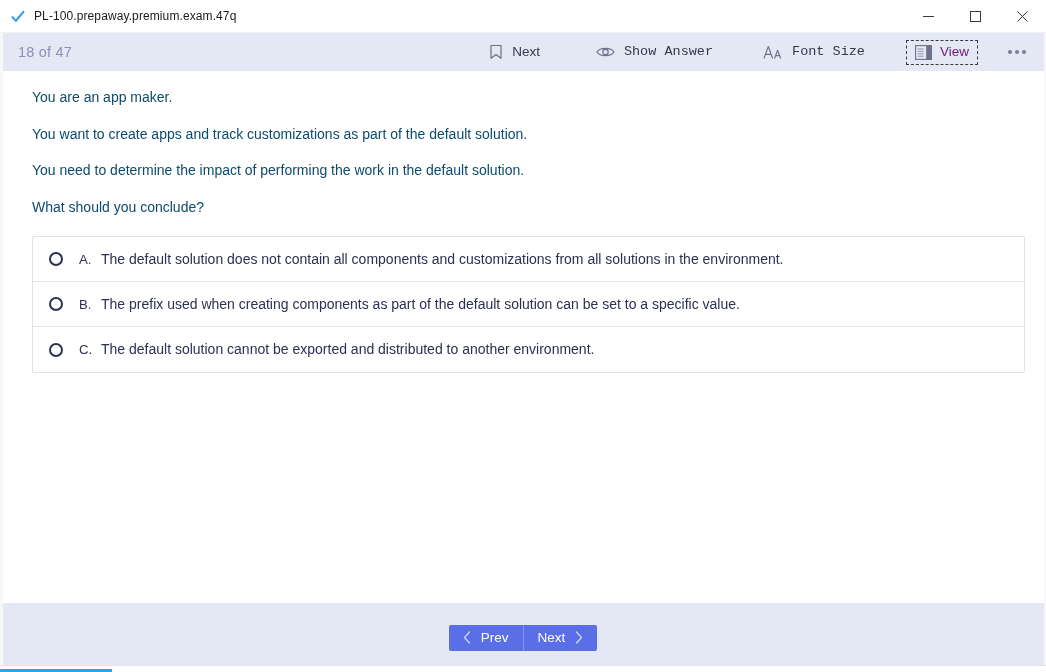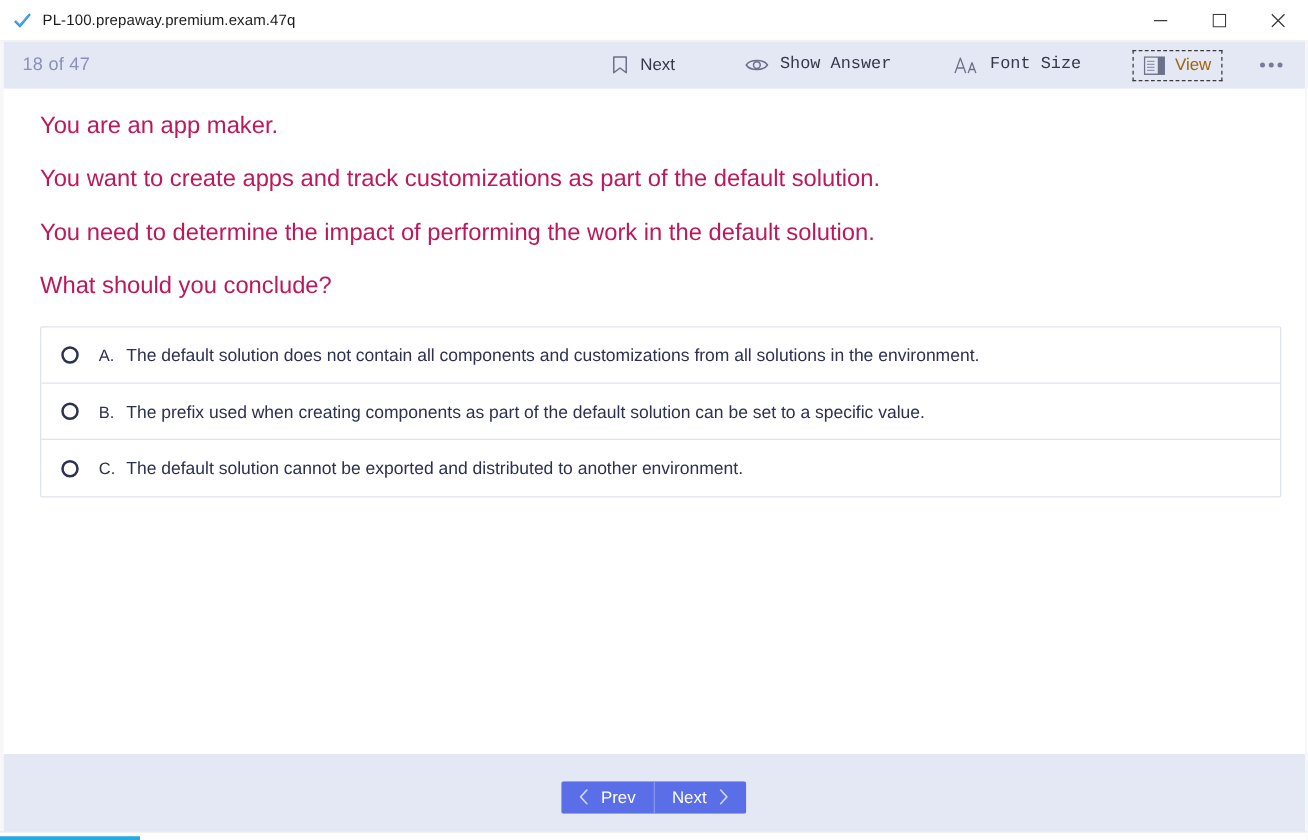--- a/index.html
+++ b/index.html
@@ -108,21 +108,21 @@
     color: #6c7088;
   }
   .tb-icon svg { display: block; }
   .tb-item.view-item {
     border: 1px dashed #3a3a3a;
     padding: 0 8px;
     height: 25px;
     margin-right: 22px;
     gap: 8px;
   }
-  .tb-item.view-item .tb-label { color: #a16207; }
+  .tb-item.view-item .tb-label { color: #701a75; }
   .tb-more {
     display: flex;
     align-items: center;
     justify-content: center;
     gap: 3px;
     width: 34px;
     height: 26px;
   }
   .tb-more i {
     width: 4px; height: 4px;
@@ -134,22 +134,22 @@
   
   .content {
     position: relative;
     background: #ffffff;
     height: 532px;
     padding: 18px 26px 0 32px;
     box-sizing: border-box;
   }
   .stem p {
     margin: 0 0 19px 0;
-    font-size: 19px;
-    color: #be185d;
+    font-size: 14px;
+    color: #0c4a6e;
     line-height: 1.25;
   }
   .stem p:last-child { margin-bottom: 20px; }
 
   .options {
     border: 1px solid #dfe3ec;
     border-radius: 2px;
     background: #ffffff;
     width: 993px;
     box-sizing: border-box;

